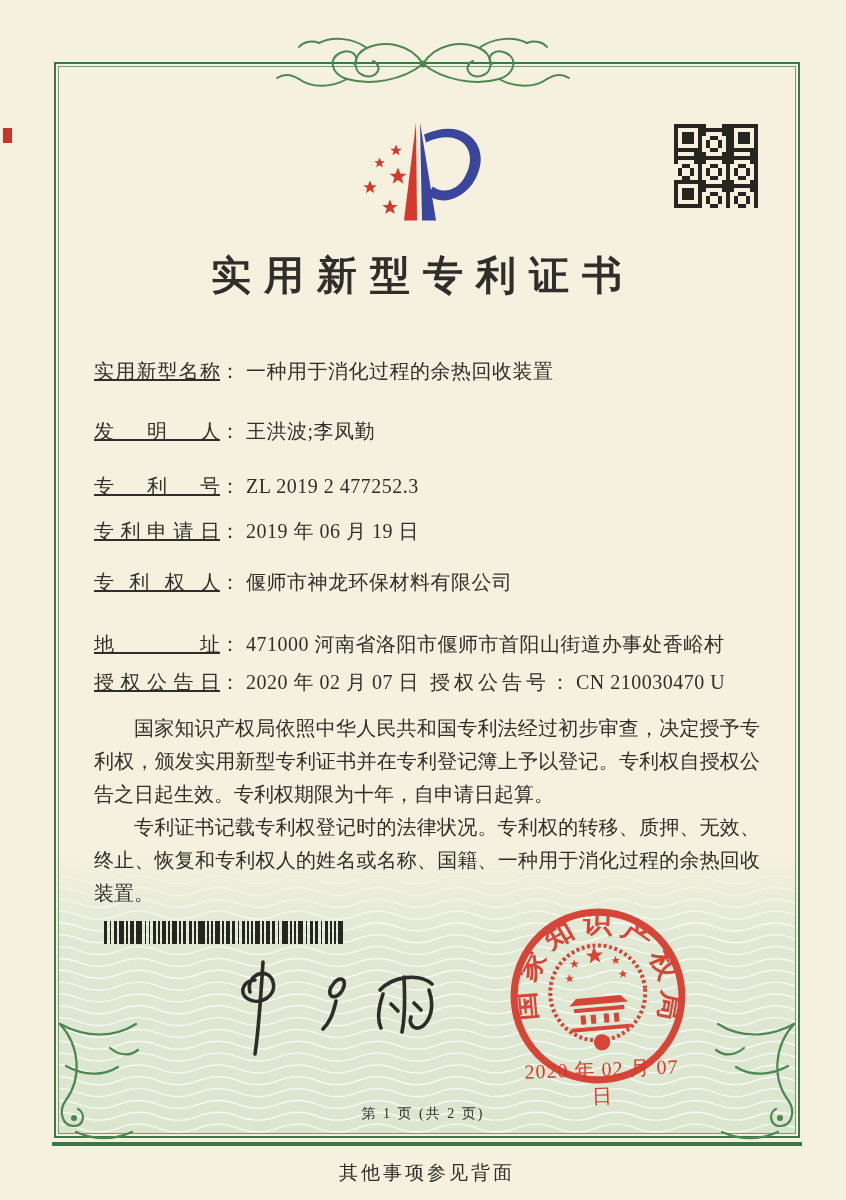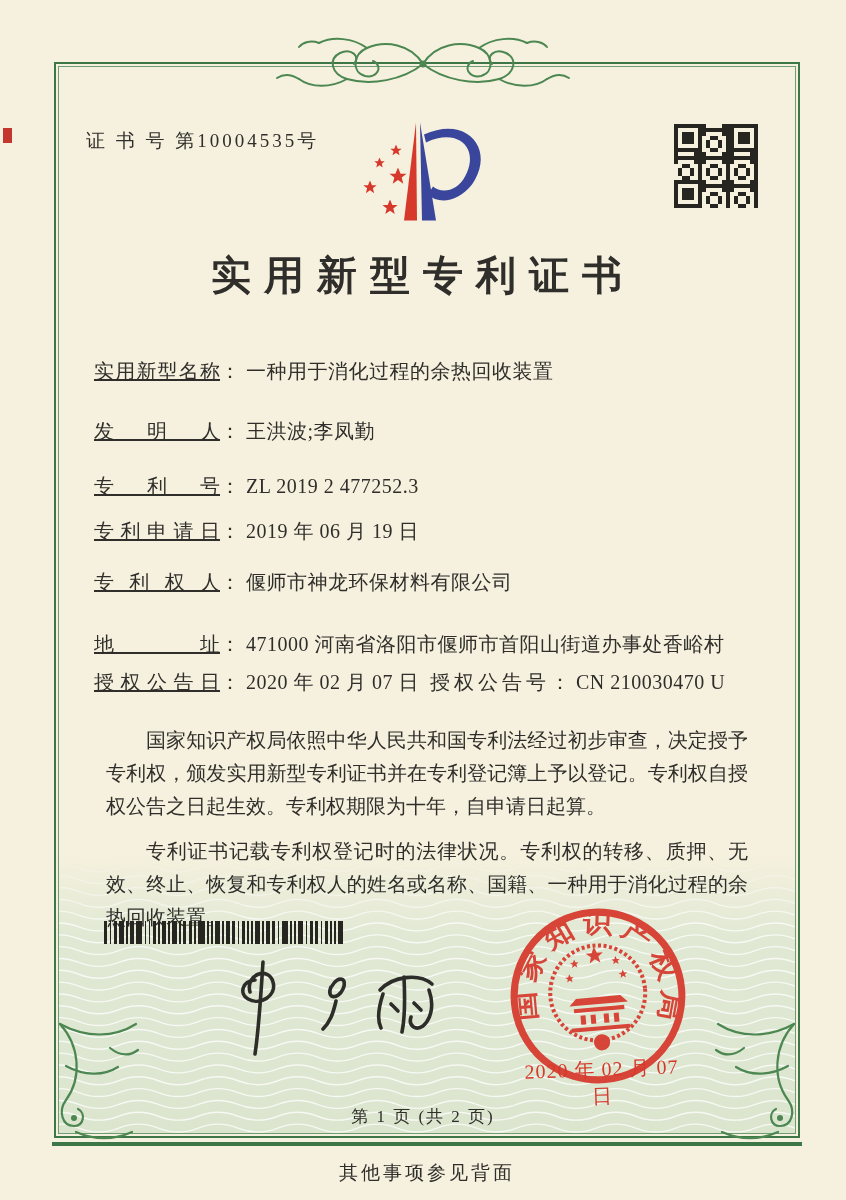--- a/index.html
+++ b/index.html
@@ -24,33 +24,33 @@
   
   .fields{position:absolute;left:94px;right:60px;top:358px;z-index:2;font-size:20px;}
   .frow{position:absolute;left:0;white-space:nowrap;}
   .flabel{display:inline-block;width:126px;text-align:justify;text-align-last:justify;vertical-align:top;text-decoration:underline;}
   .colon{display:inline-block;margin-right:6px;}
   .fvalue{letter-spacing:.5px;}
   .grant-pair{position:absolute;left:336px;top:0;}
   .grant-pair .glabel{letter-spacing:4px;}
   
   .legal{position:absolute;left:94px;right:86px;top:712px;z-index:2;font-size:20px;line-height:33px;text-align:justify;}
-  .legal p{margin:12px;text-indent:2em;}
+  .legal p{margin:0;text-indent:2em;}
   
   .barcode{position:absolute;left:104px;top:921px;height:23px;z-index:2;}
   .barcode i{position:absolute;top:0;bottom:0;background:#26251f;}
   
   .signer{position:absolute;left:94px;top:1000px;z-index:2;font-size:20px;letter-spacing:4px;}
   .signer div{margin-bottom:13px;}
   .signature{position:absolute;left:212px;top:952px;width:260px;height:118px;z-index:2;}
   
   .seal{position:absolute;left:502px;top:900px;width:192px;height:192px;z-index:3;transform:rotate(-5deg);opacity:.93;}
   .seal-date{position:absolute;left:512px;top:1056px;width:180px;text-align:center;color:#d6392c;font-size:20px;letter-spacing:1px;z-index:3;transform:rotate(-2deg);}
   
-  .page-info{position:absolute;left:0;right:0;top:1105px;text-align:center;font-size:17px;letter-spacing:2px;z-index:2;}
+  .page-info{position:absolute;left:0;right:0;top:1105px;text-align:center;font-size:14px;letter-spacing:2px;z-index:2;}
   .back-note{position:absolute;left:8px;right:0;top:1160px;text-align:center;font-size:19px;letter-spacing:3px;z-index:2;}
   
   .ornament-top{position:absolute;left:50%;top:34px;transform:translateX(-50%);z-index:2;}
   .corner-left{position:absolute;left:50px;bottom:58px;z-index:2;}
   .corner-right{position:absolute;right:42px;bottom:58px;z-index:2;transform:scaleX(-1);}
   .scan-mark{position:absolute;left:3px;top:128px;width:9px;height:15px;background:#c4372e;z-index:2;}
 </style>
 </head>
 <body>
 
@@ -119,21 +119,20 @@
     <g stroke="#4c8752" fill="none" stroke-width="2.2" stroke-linecap="round">
       <path d="M10,6 C30,28 32,60 16,82 C8,93 12,108 24,108 C34,108 36,95 28,91"></path>
       <path d="M10,6 C36,20 64,20 86,6"></path>
       <path d="M16,48 C34,58 54,58 68,49"></path>
       <path d="M26,114 C44,122 64,122 82,114"></path>
       <path d="M60,30 C70,38 80,38 88,32"></path>
     </g>
     <circle cx="24" cy="100" r="3" fill="#4c8752"></circle>
   </svg>
 
-  <div class="cert-no">证 书 号 第10004535号</div>
 
   <svg class="logo" viewBox="0 0 200 125">
     <defs>
       <symbol id="st" viewBox="-10 -10 20 20">
           <polygon points="0,-10 2.9,-3.1 9.5,-3.1 4.1,1.2 5.9,8.1 0,4 -5.9,8.1 -4.1,1.2 -9.5,-3.1 -2.9,-3.1"></polygon>
         </symbol>
     </defs>
     <g fill="#d6392c">
       <use href="#st" x="52" y="34" width="12" height="12"></use>
       <use href="#st" x="36" y="47" width="11" height="11"></use>

